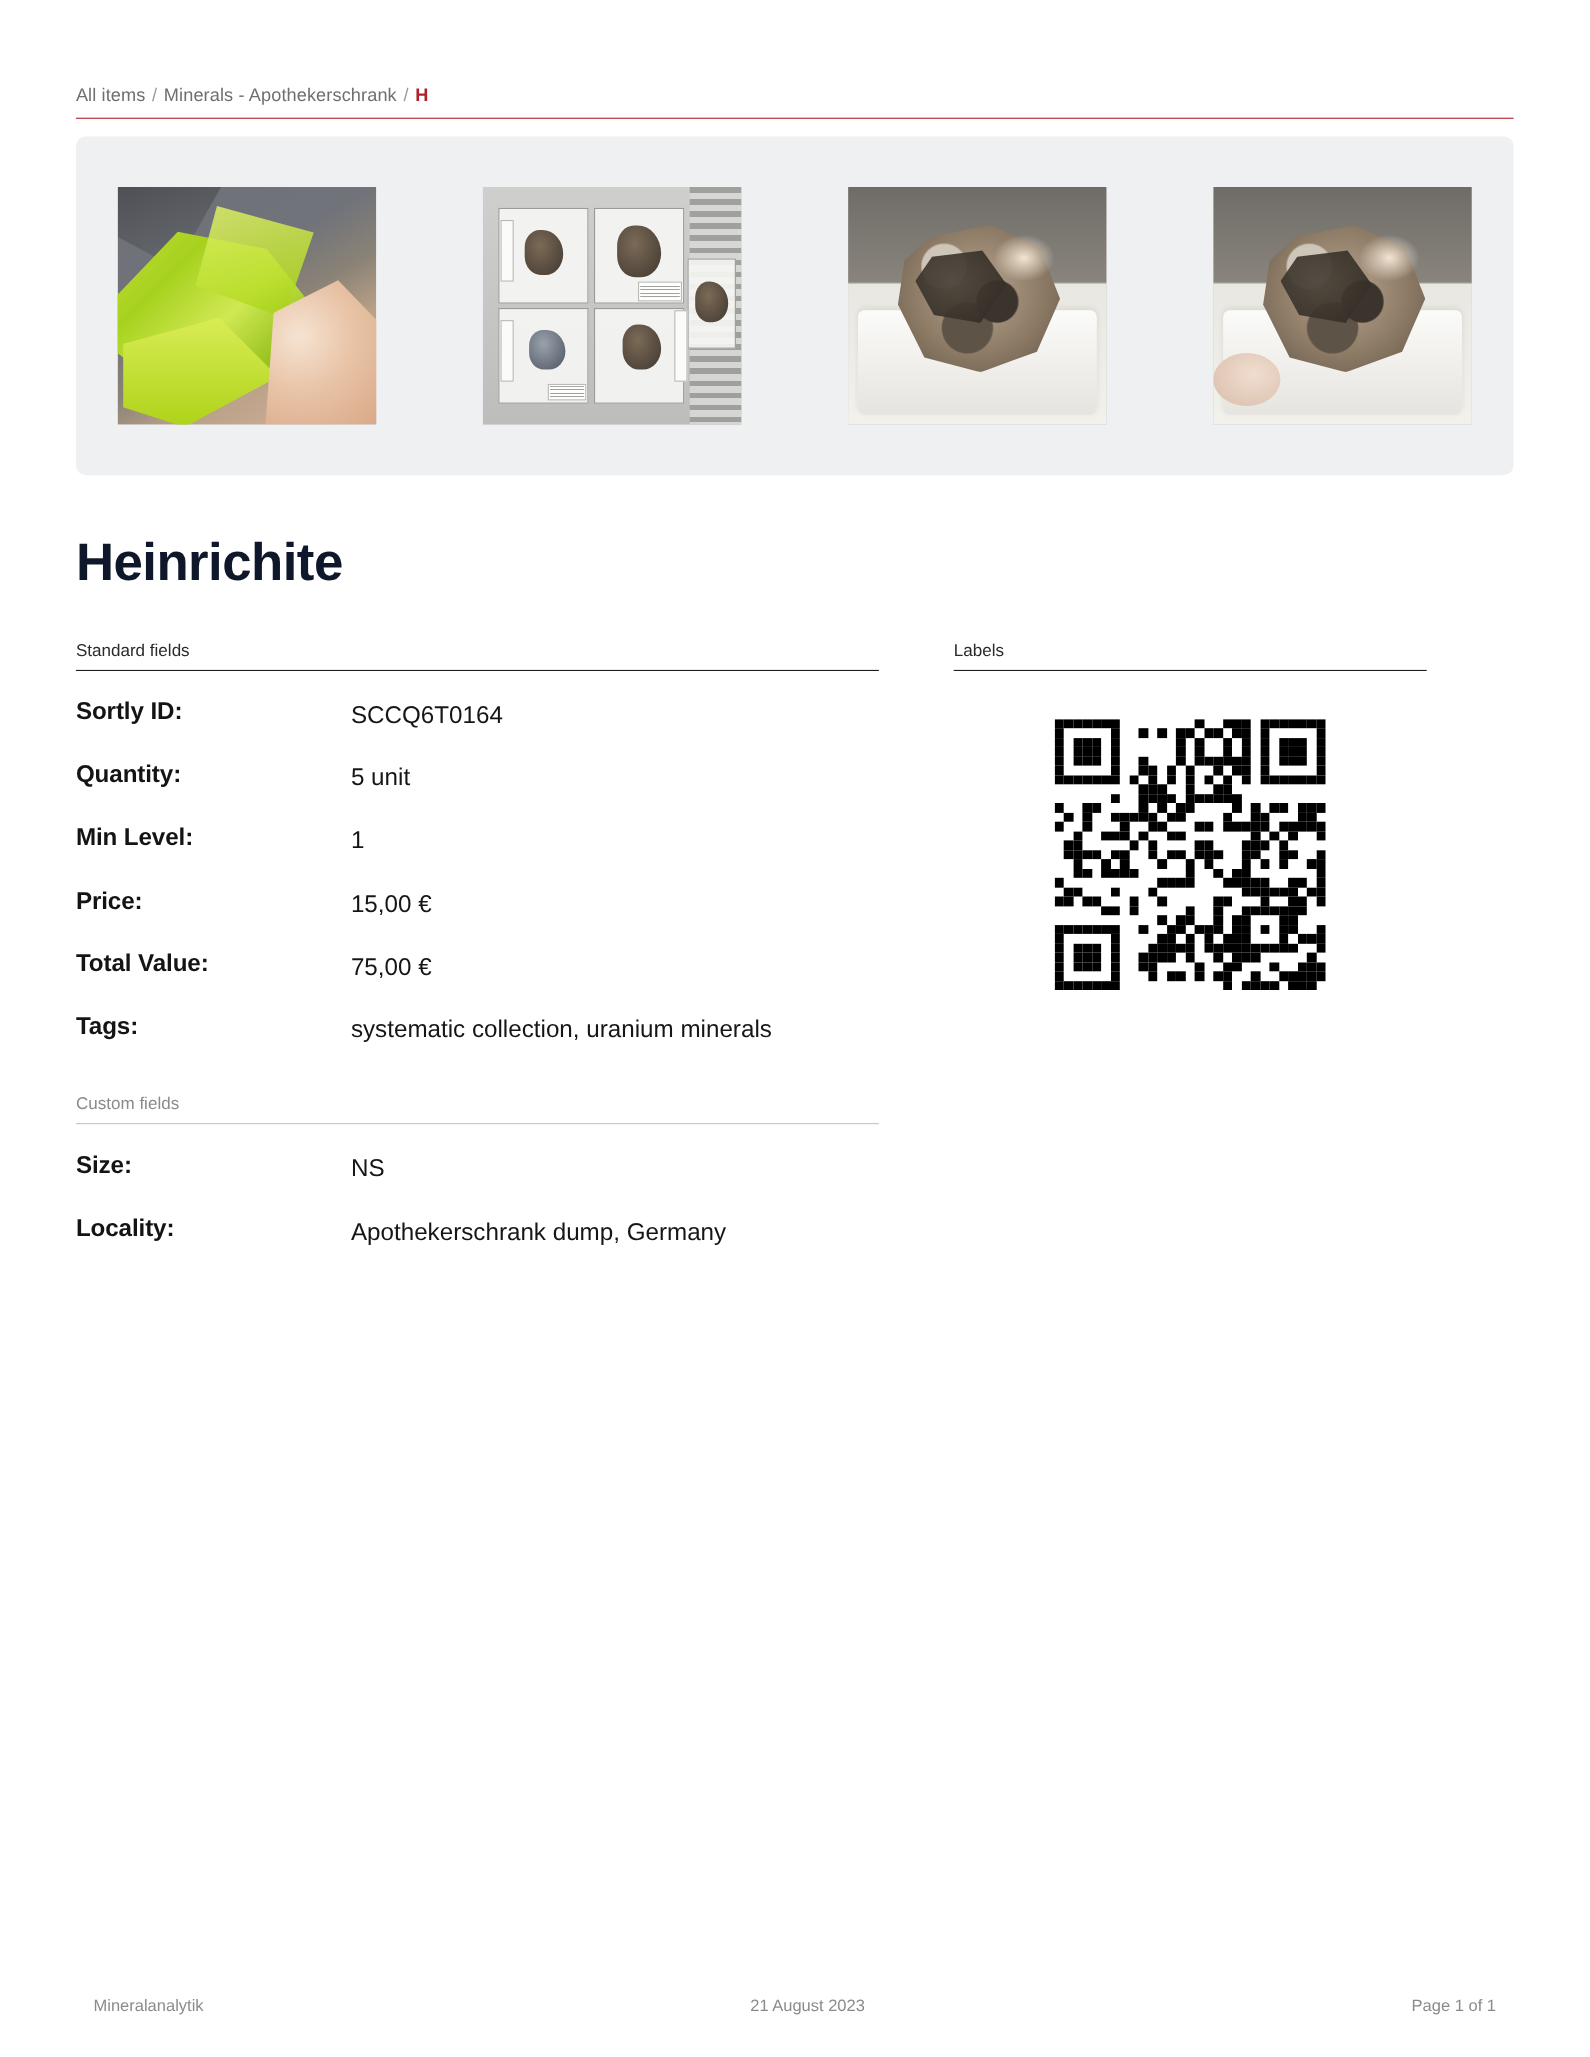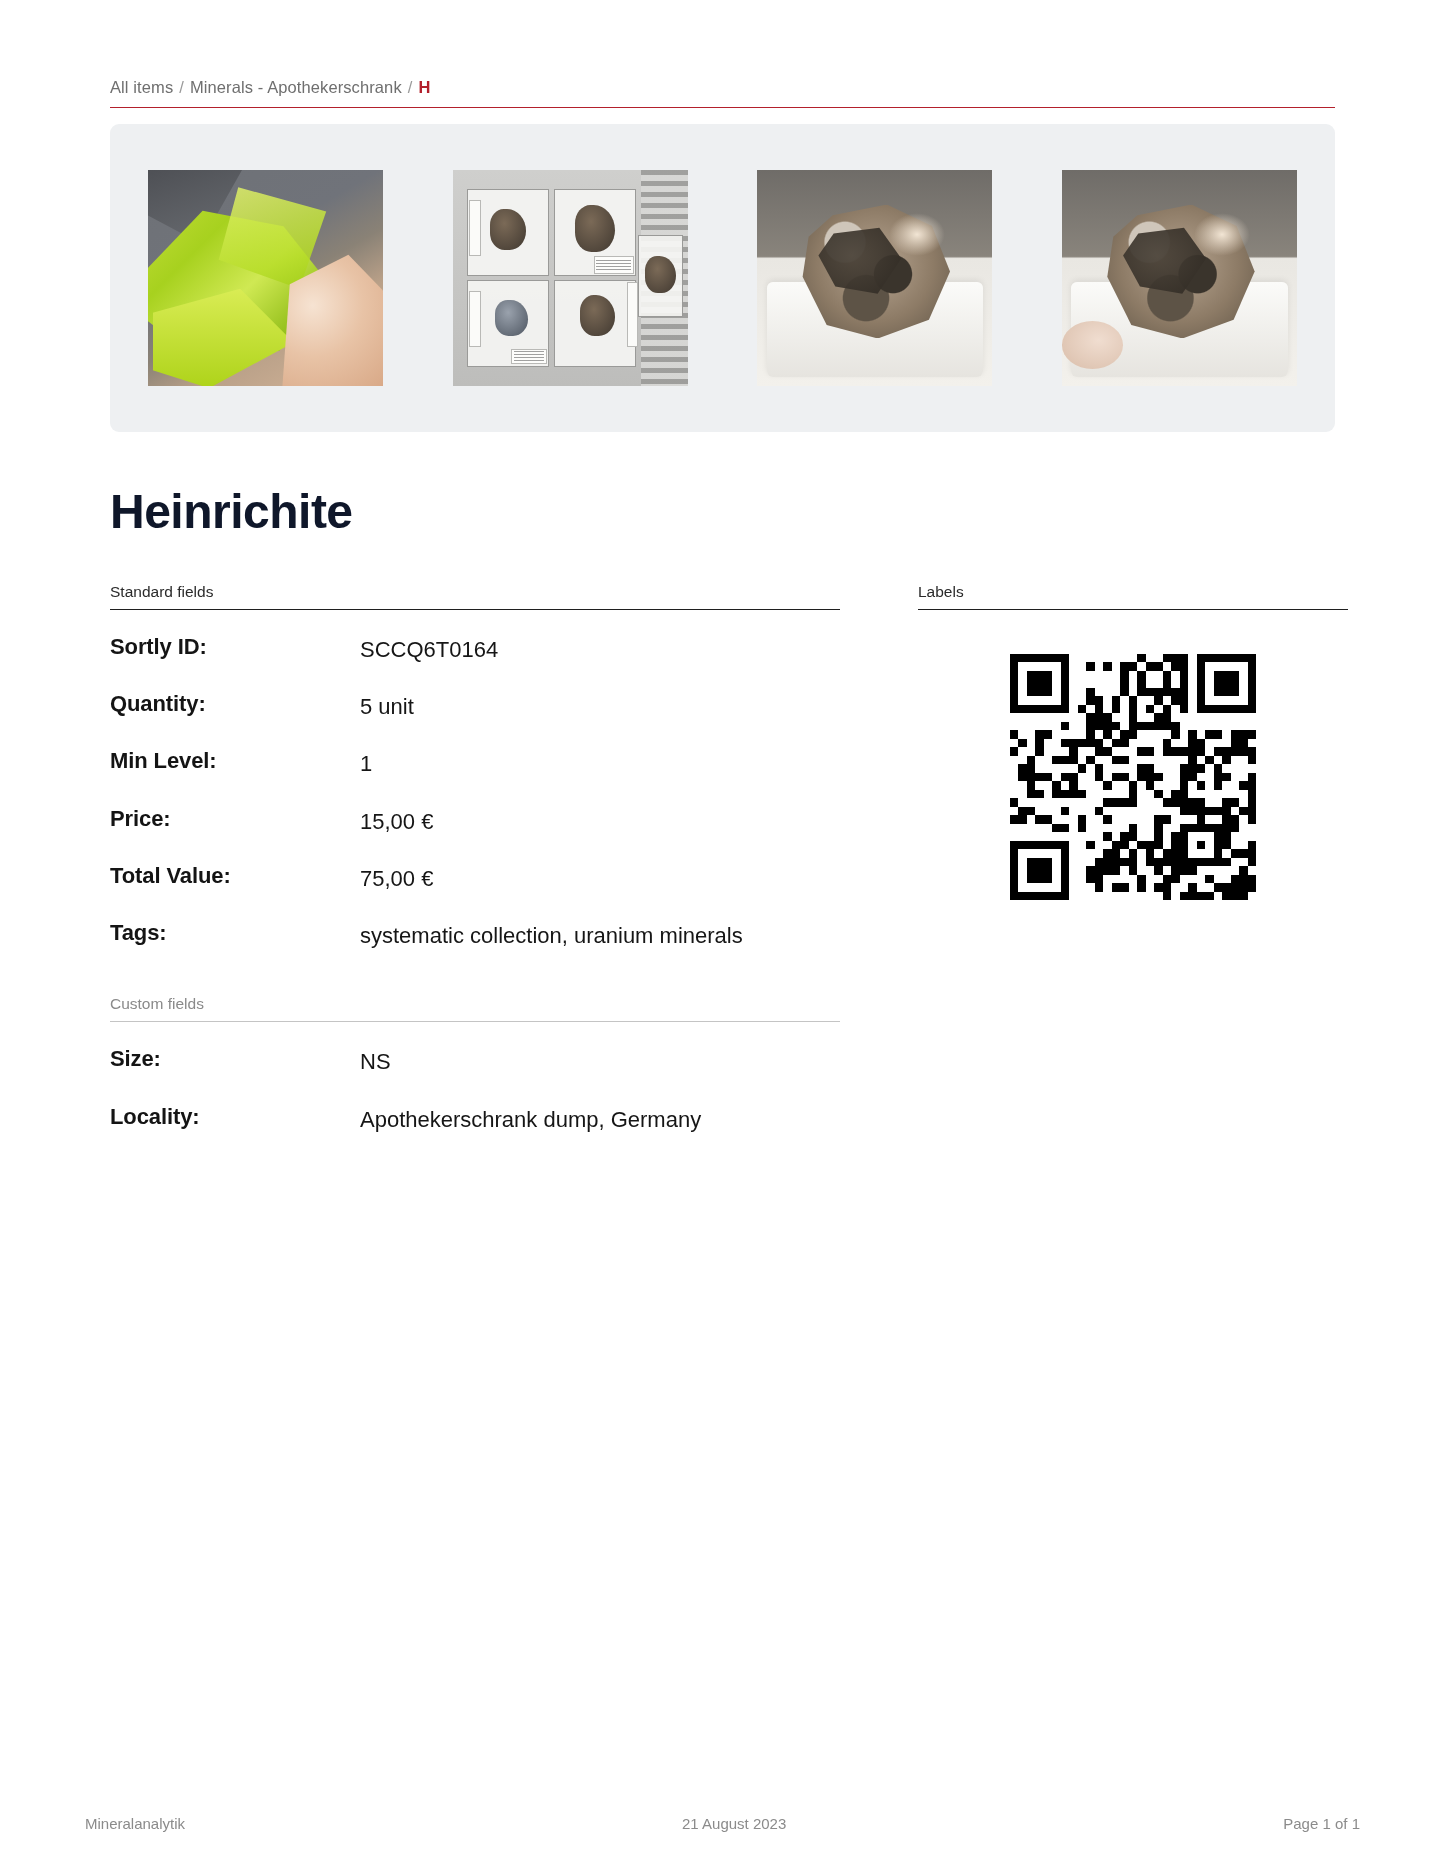--- a/index.html
+++ b/index.html
@@ -13,21 +13,21 @@
     height: 1870px;
     font-family: "Liberation Sans", sans-serif;
     color: #1a1a1a;
     position: relative;
     overflow: hidden;
   }
   .page {
     position: relative;
     width: 1445px;
     height: 1870px;
-    padding: 0 110px;
+    padding: 0 69px;
   }
 
   
   .breadcrumb {
     padding-top: 78px;
     font-size: 16.5px;
     color: #6f6f6f;
     letter-spacing: 0.1px;
     padding-bottom: 10px;
     border-bottom: 1.6px solid #b3202c;
@@ -159,21 +159,21 @@
     font-size: 48px;
     font-weight: bold;
     letter-spacing: -0.5px;
     color: #0f172a;
   }
 
   
   .columns {
     margin-top: 44px;
     display: flex;
-    gap: 16px;
+    gap: 6px;
     align-items: flex-start;
   }
   .col-left { width: 730px; flex: none; }
   .col-right { width: 430px; flex: none; margin-left: 62px; }
 
   .section-head {
     font-size: 15.5px;
     color: #2a2a2a;
     padding-bottom: 8px;
     border-bottom: 1.4px solid #1f1f1f;

